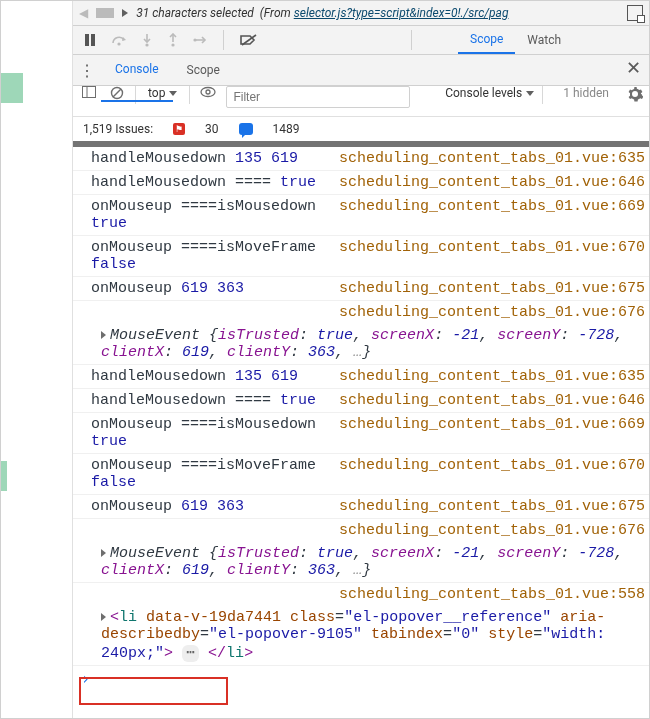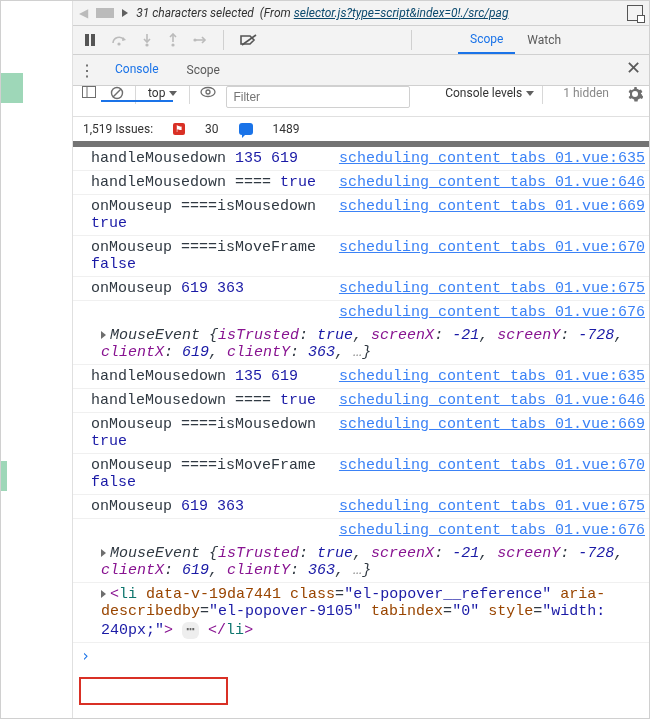--- a/index.html
+++ b/index.html
@@ -113,21 +113,21 @@
     border-bottom:6px solid #737373;
   }
   .flag { width:12px; height:12px; background:#d93025; display:inline-flex; align-items:center; justify-content:center; color:#fff; font-size:9px; border-radius:2px;}
   .bubble { width:14px; height:12px; background:#1a73e8; border-radius:3px; display:inline-block; position:relative;}
   .bubble::after{content:"";position:absolute;left:3px;bottom:-3px;width:0;height:0;border-top:3px solid #1a73e8;border-right:3px solid transparent;}
 
   
   .msgs { flex:1; overflow:auto; background:#fff; font-family: Menlo, Consolas, "Courier New", monospace; font-size:15px; color:#303942;}
   .row { display:flex; align-items:flex-start; border-bottom:1px solid #f0f0f0; min-height:20px; padding:3px 4px 3px 18px; box-sizing:border-box;}
   .row .msg { flex:1; padding-right:8px;}
-  .row .src { color:#3b82f6; text-decoration: underline; white-space:nowrap; padding-left:6px;}
+  .row .src { color:#a16207; white-space:nowrap; padding-left:6px;}
   .tok-num { color:#1a1aa6; }
   .tok-bool-true { color:#1a1aa6;}
   .tok-prop { color:#881391; font-style: italic;}
   .tok-obj  { color:#303942; font-style: italic;}
   .tok-str  { color:#c41a16; }
   .expander { display:inline-block; width:0;height:0;border-left:5px solid #6e6e6e;border-top:4px solid transparent;border-bottom:4px solid transparent; margin-right:4px; vertical-align:middle;}
   .gray { color:#909090; }
   .row.obj .msg { padding-left: 10px;}
   .row.noborder { border-bottom:none; }
 
@@ -321,20 +321,24 @@
           <div class="msg"><span>onMouseup </span><span class="tok-num">619</span><span> </span><span class="tok-num">363</span></div>
           <span class="src">scheduling_content_tabs_01.vue:675</span>
         </div>
         <div class="row noborder">
           <div class="msg">&nbsp;</div>
           <span class="src">scheduling_content_tabs_01.vue:676</span>
         </div>
         <div class="row obj">
           <div class="msg"><span class="expander"></span><span class="tok-obj">MouseEvent </span><span class="tok-obj">{<span class="tok-prop">isTrusted</span>: <span class="tok-bool-true">true</span>, <span class="tok-prop">screenX</span>: <span class="tok-num">-21</span>, <span class="tok-prop">screenY</span>: <span class="tok-num">-728</span>, <span class="tok-prop">clientX</span>: <span class="tok-num">619</span>, <span class="tok-prop">clientY</span>: <span class="tok-num">363</span>, <span class="gray">…</span>}</span></div>
         </div>
+        <div class="row noborder">
+          <div class="msg">&nbsp;</div>
+          <span class="src">scheduling_content_tabs_01.vue:558</span>
+        </div>
         <div class="row obj">
           <div class="msg"><span class="expander"></span><span><span class="tag-ang">&lt;</span><span class="tag-name">li</span> <span class="tag-attr">data-v-19da7441</span> <span class="tag-attr">class</span>=<span class="tag-val">"el-popover__reference"</span> <span class="tag-attr">aria-describedby</span>=<span class="tag-val">"el-popover-9105"</span> <span class="tag-attr">tabindex</span>=<span class="tag-val">"0"</span> <span class="tag-attr">style</span>=<span class="tag-val">"width: 240px;"</span><span class="tag-ang">&gt;</span> <span class="ellip">⋯</span> <span class="tag-ang">&lt;/</span><span class="tag-name">li</span><span class="tag-ang">&gt;</span></span></div>
         </div>
         <div class="prompt">›</div>
       </div>
 
   </div>
 </div>
 
 </body></html>

